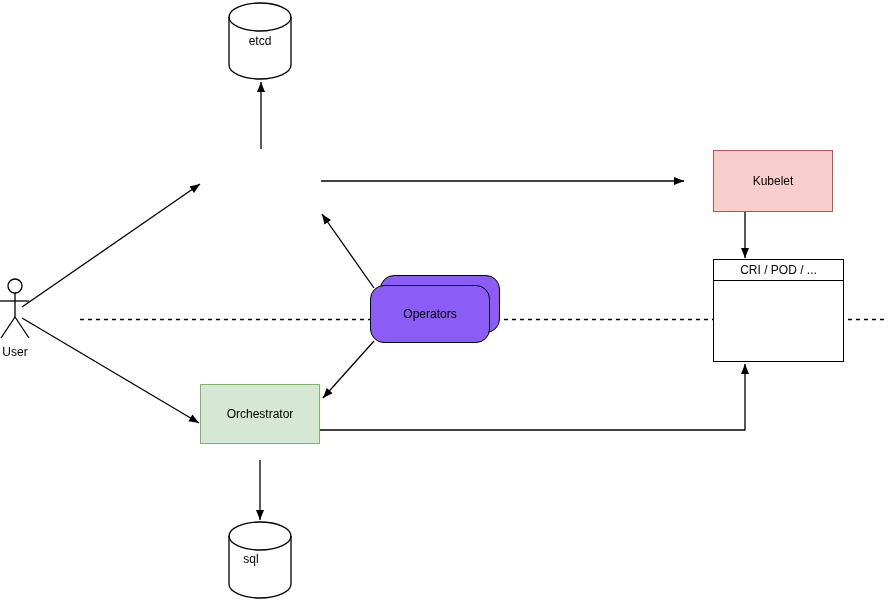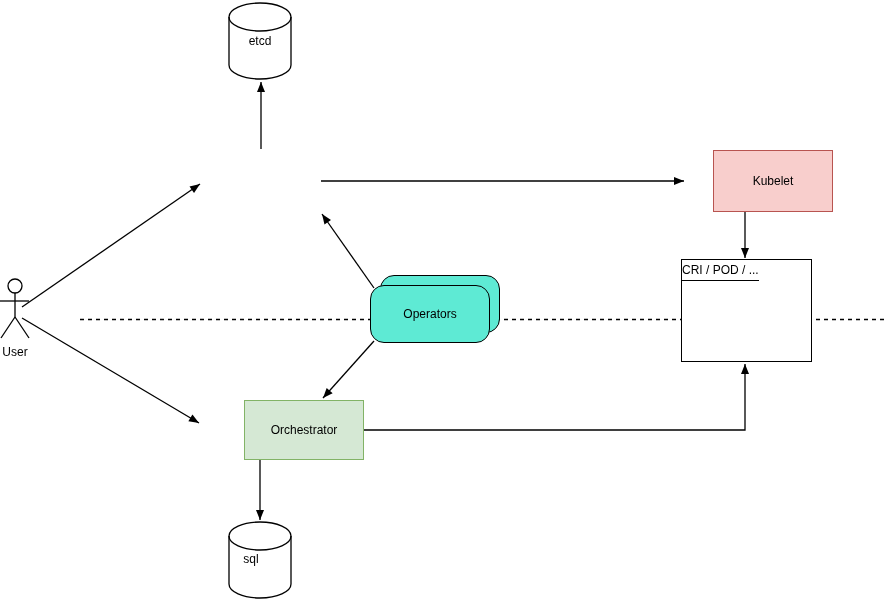--- a/index.html
+++ b/index.html
@@ -14,33 +14,34 @@
     color: #000000;
   }
   .layer { position: absolute; left: 0; top: 0; }
   .node {
     position: absolute;
     box-sizing: border-box;
     display: flex;
     align-items: center;
     justify-content: center;
     text-align: center;
-    background: #5eead4;
+    background: #8b5cf6;
     border: 1.3px solid #000000;
   }
   .node.red   { background: #f8cecc; border-color: #b85450; }
   .node.green { background: #d5e8d4; border-color: #82b366; }
   .node.rounded { border-radius: 14px; }
   .stack {
     position: absolute;
     box-sizing: border-box;
     background: #ffffff;
     border: 1.3px solid #000000;
     display: flex;
-    flex-direction: row;
+    flex-direction: column;
+    margin-left: 32px;
   }
   .stack .row {
     display: flex;
     align-items: center;
     justify-content: center;
     text-align: center;
   }
   .stack .row.header { height: 20px; flex: none; border-bottom: 1.3px solid #000; }
   .stack .row.body   { flex: 1; }
   .stack .row.footer { height: 20px; flex: none; border-top: 1.3px solid #000; }
@@ -96,21 +97,21 @@
 
   <div class="node rounded" style="left:370px; top:285px; width:120px; height:58px;">
     <span>Operators</span>
   </div>
 
 
   <div class="node red" style="left:685px; top:150px; width:120px; height:62px;margin-left:28px;">
     <span>Kubelet</span>
   </div>
 
-  <div class="node green" style="left:200px; top:400px; width:120px; height:60px;margin-left:44px;">
+  <div class="node green" style="left:200px; top:384px; width:120px; height:60px;">
     <span>Orchestrator</span>
   </div>
 
   <div class="stack" style="left:681px; top:259px; width:131px; height:103px;">
     <div class="row header">CRI / POD / ...</div>
   </div>
 
   <div class="free-label" style="left:229px; top:34px; width:62px;">etcd</div>
   <div class="free-label" style="left:220px; top:552px; width:62px;">sql</div>
   <div class="free-label" style="left:-10px; top:345px; width:50px;">User</div>

